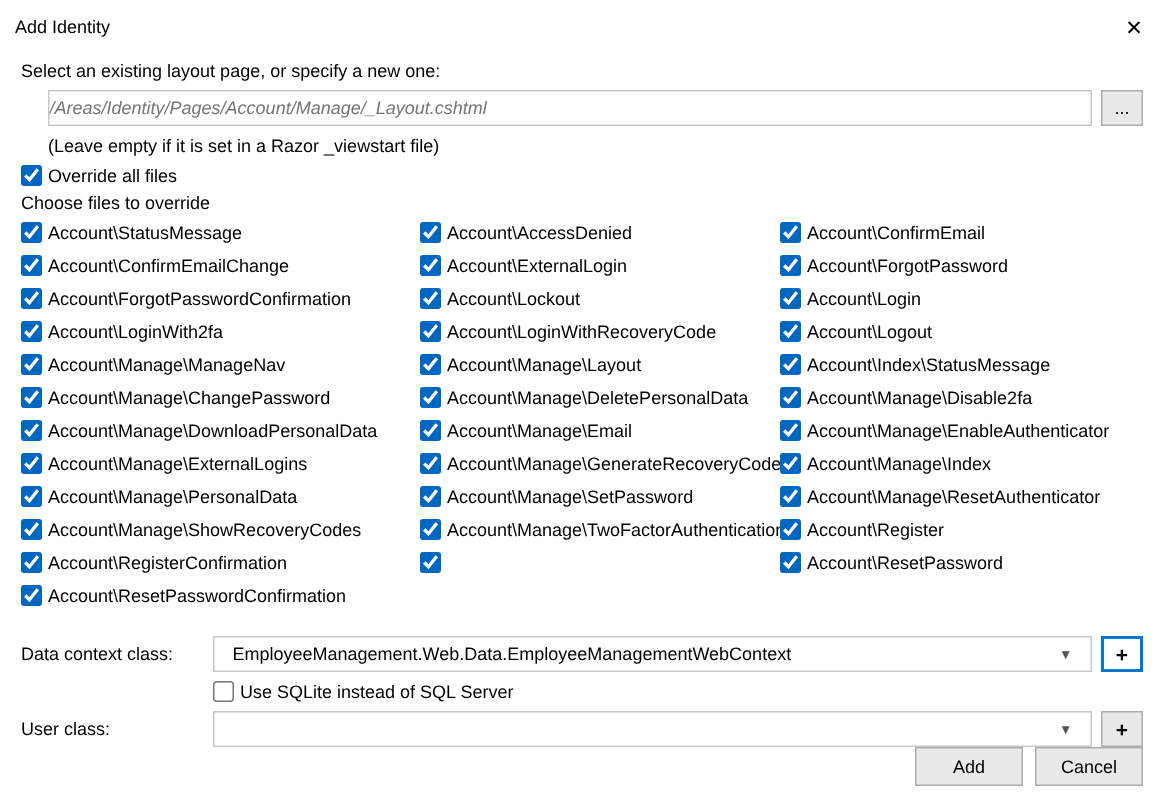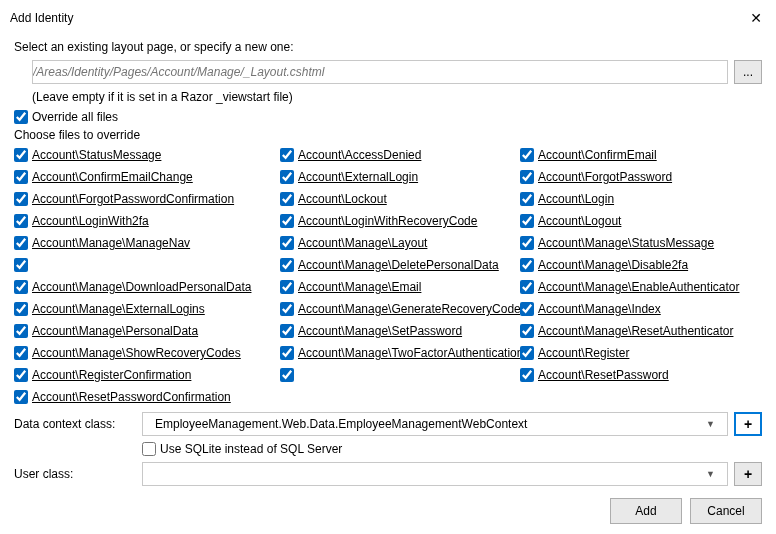--- a/index.html
+++ b/index.html
@@ -8,21 +8,21 @@
 .titlebar h1 { font-size: 12px; font-weight: 400; }
 .close-btn { width: 40px; height: 24px; display: flex; align-items: center; justify-content: center; font-size: 14px; cursor: default; }
 .content { padding: 0 14px; }
 .prompt { margin: 4px 0 6px; }
 .path-row { display: flex; gap: 6px; margin-bottom: 6px; align-items: center; }
 .path-input { flex: 1; height: 24px; border: 1px solid #c8c8c8; padding: 0 0; color: #9a9a9a; font-style: italic; font-size: 12px; background: #fff; margin-left: 18px; }
 .ellipsis-btn { width: 28px; height: 24px; border: 1px solid #adadad; background: #e9e9e9; font-size: 12px; cursor: default; }
 .hint { margin-left: 18px; margin-bottom: 6px; }
 .override-row { display: flex; align-items: center; gap: 4px; margin-bottom: 4px; }
 .choose-label { margin-bottom: 4px; }
-.files-grid { display: grid; grid-template-columns: 266px 240px 240px; column-gap: 0; row-gap: 4px; margin-bottom: 6px; text-decoration: underline; }
+.files-grid { display: grid; grid-template-columns: 266px 240px 240px; column-gap: 0; row-gap: 4px; margin-bottom: 18px; }
 .file-item { display: flex; align-items: center; gap: 4px; height: 18px; white-space: nowrap; overflow: hidden; }
 input[type=checkbox] { width: 14px; height: 14px; flex-shrink: 0; accent-color: #0067c0; }
 .form-row { display: flex; align-items: center; gap: 8px; margin-bottom: 6px; }
 .form-label { width: 120px; }
 .form-input-wrap { flex: 1; display: flex; gap: 6px; align-items: center; }
 .dropdown { flex: 1; height: 24px; border: 1px solid #c8c8c8; background: #fff; display: flex; align-items: center; justify-content: space-between; padding: 0 12px; font-size: 12px; }
 .dropdown-arrow { font-size: 9px; color: #555; }
 .plus-btn { width: 28px; height: 24px; border: 1px solid #adadad; background: #e9e9e9; font-size: 14px; font-weight: 700; cursor: default; display: flex; align-items: center; justify-content: center; }
 .plus-btn.primary { border: 2px solid #0078d7; background: #fff; }
 .sqlite-row { display: flex; align-items: center; gap: 4px; margin-left: 128px; margin-bottom: 6px; margin-top: 4px;}
@@ -106,24 +106,25 @@
       <div class="file-item">
         <input type="checkbox" checked="" style="">
         <span>Account\Manage\ManageNav</span>
       </div>
       <div class="file-item">
         <input type="checkbox" checked="" style="">
         <span>Account\Manage\Layout</span>
       </div>
       <div class="file-item">
         <input type="checkbox" checked="" style="">
-        <span>Account\Manage\StatusMessage</span>
-      </div>
-      <div class="file-item">
-        <input type="checkbox" checked="" style="">
+        <span>Account\Index\StatusMessage</span>
+      </div>
+      <div class="file-item">
+        <input type="checkbox" checked="" style="">
+        <span>Account\Manage\ChangePassword</span>
       </div>
       <div class="file-item">
         <input type="checkbox" checked="" style="">
         <span>Account\Manage\DeletePersonalData</span>
       </div>
       <div class="file-item">
         <input type="checkbox" checked="" style="">
         <span>Account\Manage\Disable2fa</span>
       </div>
       <div class="file-item">

